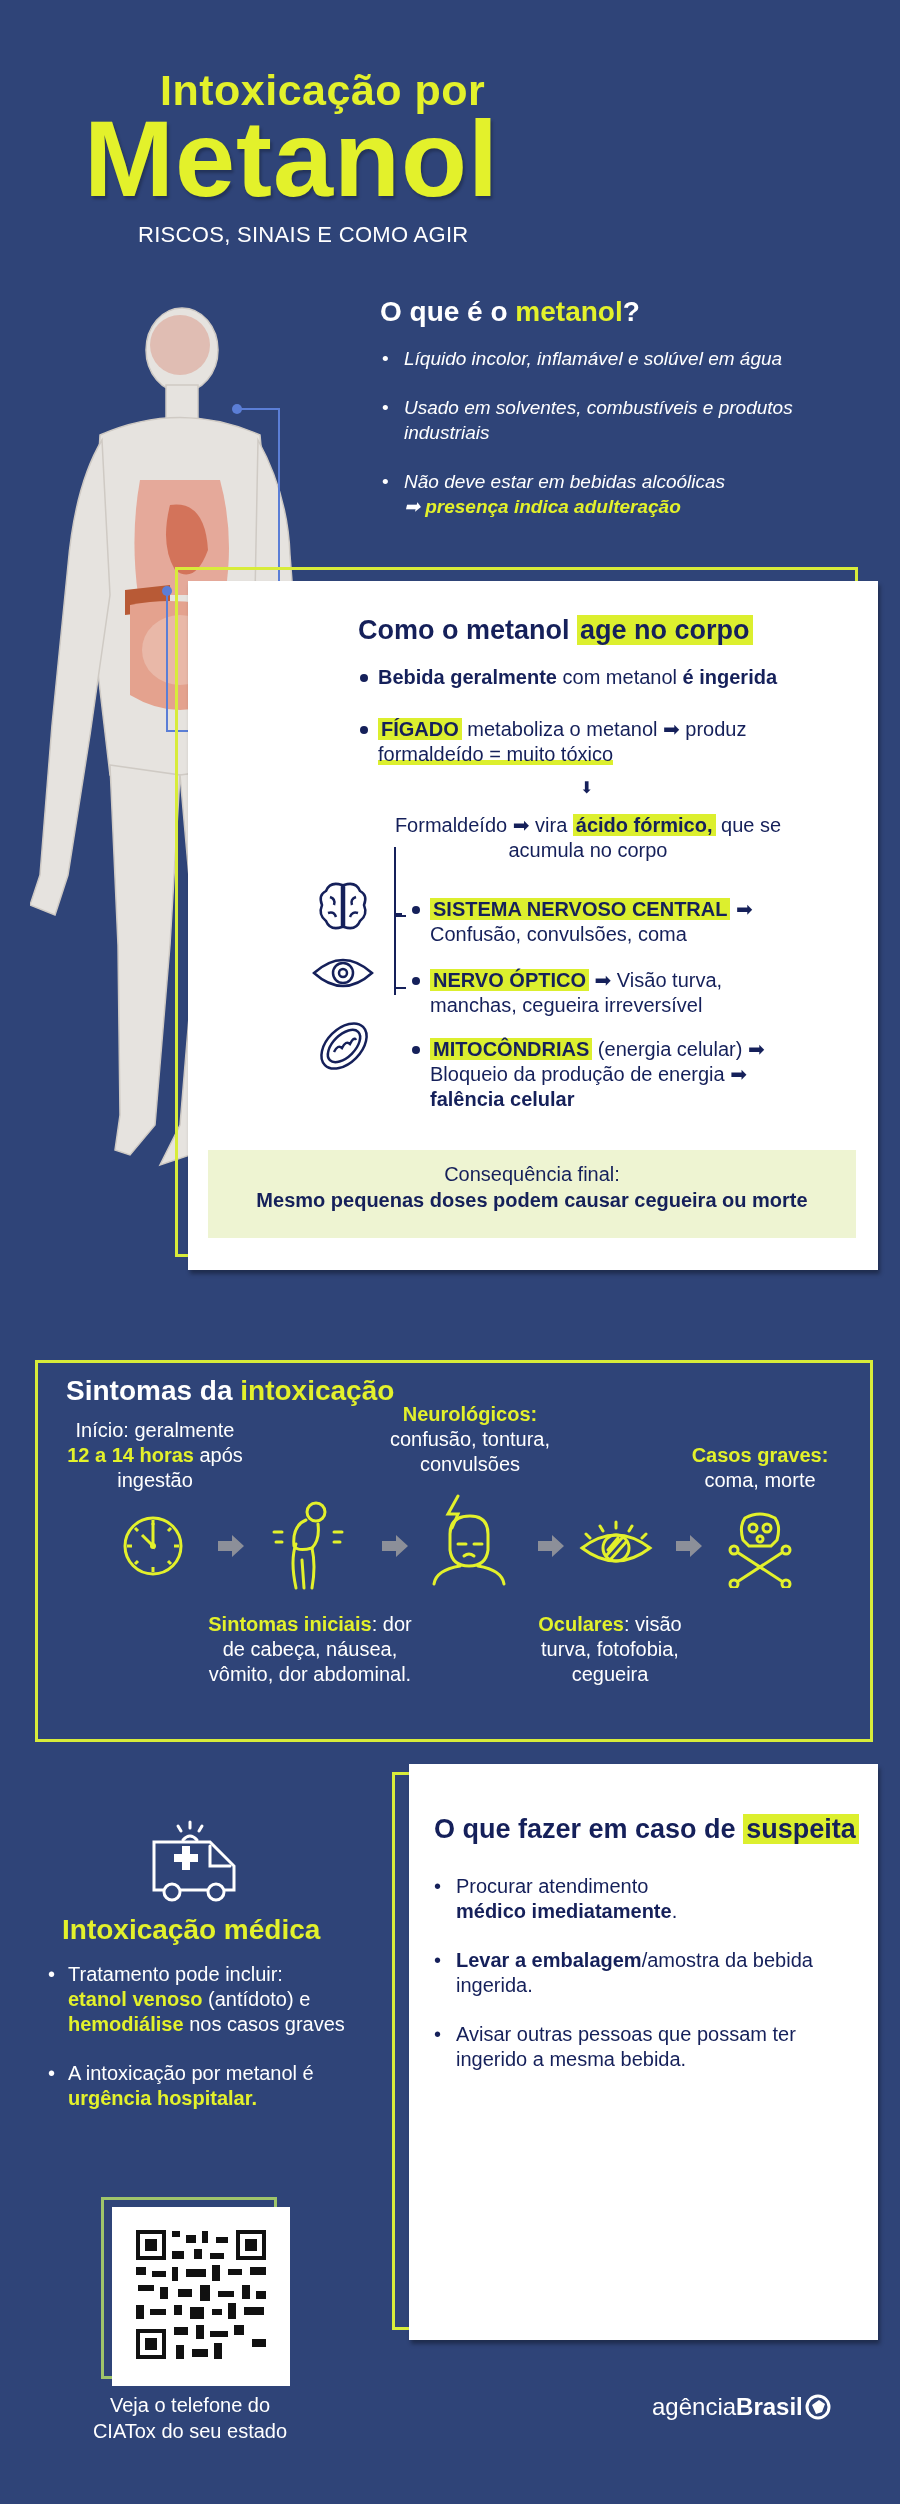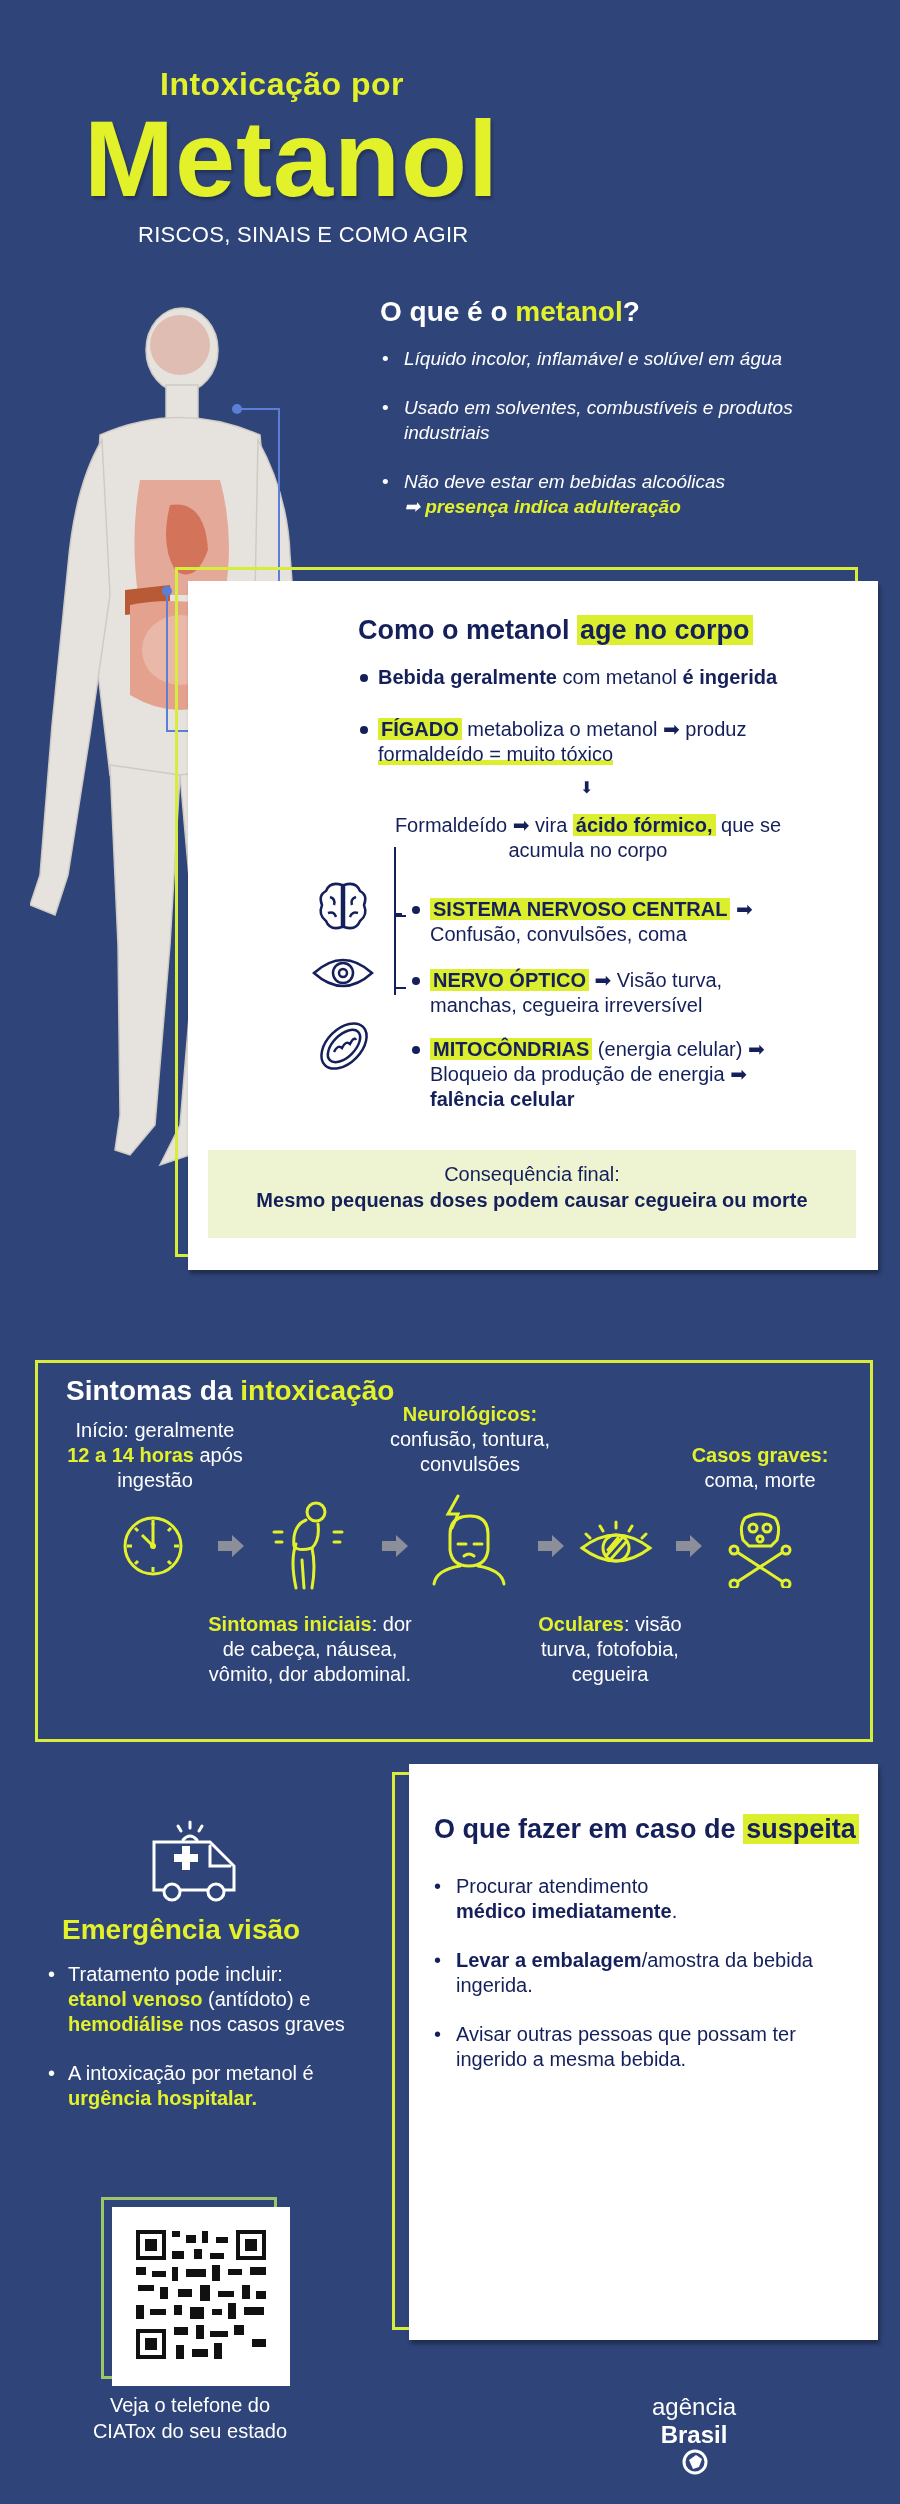--- a/index.html
+++ b/index.html
@@ -10,21 +10,21 @@
     color: #ffffff;
     position: relative;
     overflow: hidden;
   }
   .abs { position: absolute; }
   .yel { color: #e3f12b; }
   .hl { background: #dcef2e; color: #15205a; padding: 0 3px; }
   b { font-weight: 700; }
 
   
-  #title-small { left: 160px; top: 66px; font-size: 32px; font-weight: 700; color: #e3f12b; letter-spacing: 0.5px; }
+  #title-small { left: 160px; top: 66px; font-size: 43px; font-weight: 700; color: #e3f12b; letter-spacing: 0.5px; }
   #title-big { left: 84px; top: 100px; font-size: 108px; font-weight: 700; color: #e3f12b; letter-spacing: 1px; line-height: 1.1; text-shadow: 2px 3px 3px rgba(0,0,0,0.25); }
   #subtitle { left: 138px; top: 222px; font-size: 22px; letter-spacing: 0.3px; color: #fff; }
 
   
   #oque { left: 380px; top: 296px; width: 500px; }
   #oque h2 { font-size: 28px; font-weight: 700; margin-bottom: 18px; }
   #oque ul { list-style: none; }
   #oque li { font-style: italic; font-size: 19px; line-height: 25px; position: relative; padding-left: 24px; margin-bottom: 24px; }
   #oque li::before { content: "•"; position: absolute; left: 2px; top: 0; font-style: normal; }
 
@@ -70,21 +70,21 @@
   #faz-frame { left: 392px; top: 1772px; width: 468px; height: 558px; border: 3px solid #d8ec3a; }
   #faz-card { left: 409px; top: 1764px; width: 469px; height: 576px; background: #fff; box-shadow: 2px 4px 4px rgba(0,0,0,0.35); color: #15205a; }
   #faz-card h2 { position: absolute; left: 25px; top: 50px; font-size: 27px; font-weight: 700; }
   #faz-list { position: absolute; left: 25px; top: 110px; width: 430px; list-style: none; }
   #faz-list > li { position: relative; padding-left: 22px; font-size: 20px; line-height: 25px; margin-bottom: 24px; }
   #faz-list > li::before { content: "•"; position: absolute; left: 0; }
   #faz-list ul { list-style: none; }
   #faz-list ul li { position: relative; padding-left: 28px; }
   #faz-list ul li::before { content: "◦"; position: absolute; left: 4px; }
 
-  #logo { left: 652px; top: 2393px; font-size: 24px; display: flex; align-items: center; flex-direction: column; }
+  #logo { left: 652px; top: 2393px; font-size: 24px; display: flex; align-items: center; }
   #logo .b { font-weight: 700; }
 </style>
 </head>
 <body>
 
 <div class="abs" id="title-small">Intoxicação por</div>
 <div class="abs" id="title-big">Metanol</div>
 <div class="abs" id="subtitle">RISCOS, SINAIS E COMO AGIR</div>
 
 <svg class="abs" id="figure" viewBox="0 0 300 880">
@@ -284,21 +284,21 @@
   <g fill="none" stroke="#ffffff" stroke-width="3" stroke-linecap="round">
     <path d="M40 2v6 M28 6l3 5 M52 6l-3 5"></path>
     <path d="M33 20 Q40 12 47 20"></path>
     <path d="M4 22 H60 L84 46 V70 H4 Z"></path>
     <path d="M60 26 V46 H80"></path>
     <circle cx="22" cy="72" r="8" fill="#2f4478"></circle>
     <circle cx="66" cy="72" r="8" fill="#2f4478"></circle>
   </g>
   <path d="M24 34h8v-8h8v8h8v8h-8v8h-8v-8h-8z" fill="#ffffff"></path>
 </svg>
-<div class="abs" id="emerg-title">Emergência visão</div>
+<div class="abs" id="emerg-title">Intoxicação médica</div>
 <ul class="abs" id="emerg-list">
   <li><span>Tratamento pode incluir:</span><br><b class="yel">etanol venoso</b><span> (antídoto) e</span><br><b class="yel">hemodiálise</b><span> nos casos graves</span></li>
   <li><span>A intoxicação por metanol é</span><br><b class="yel">urgência hospitalar.</b></li>
 </ul>
 
 <div class="abs" id="qr-frame"></div>
 <div class="abs" id="qr-card">
   <svg width="178" height="179" viewBox="0 0 178 179">
     <g fill="#111">
       <rect x="24" y="23" width="30" height="30"></rect>

